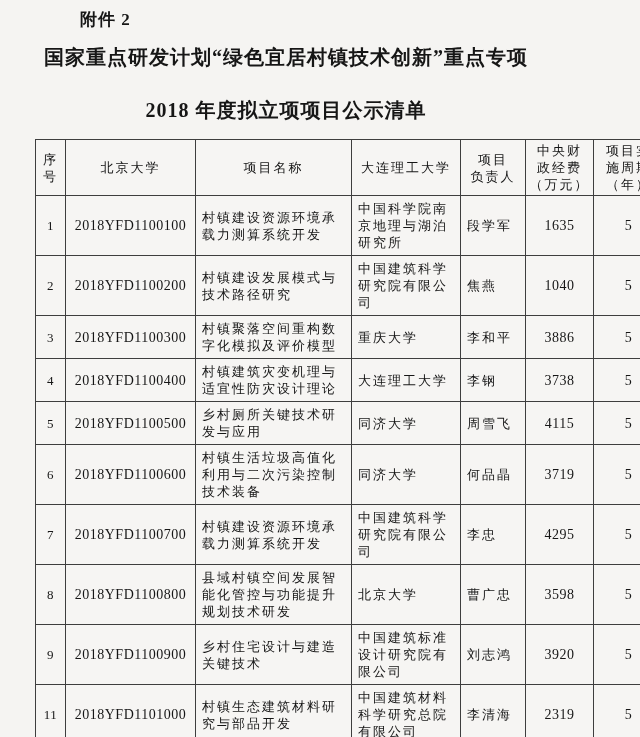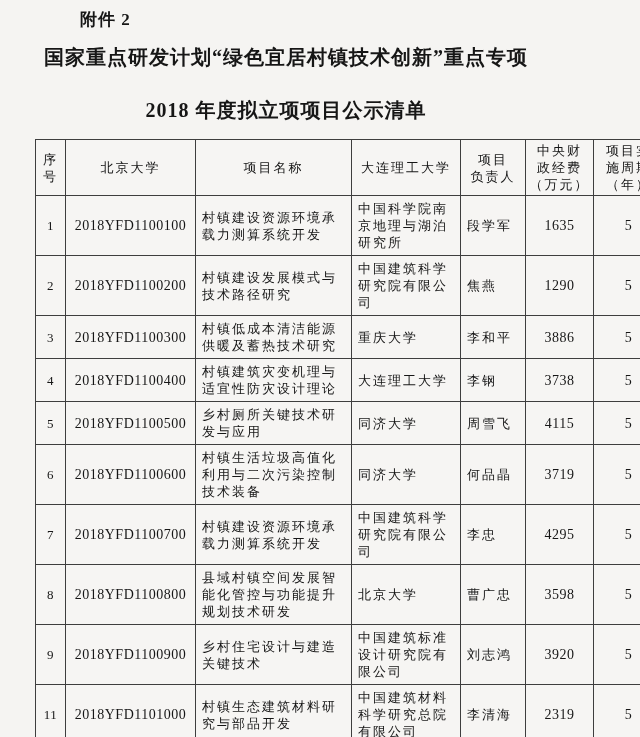--- a/index.html
+++ b/index.html
@@ -128,27 +128,27 @@
         <td class="leader-cell">段学军</td>
         <td class="funding-cell">1635</td>
         <td class="period-cell">5</td>
       </tr>
       <tr>
         <td class="seq-cell">2</td>
         <td class="code-cell">2018YFD1100200</td>
         <td class="name-cell">村镇建设发展模式与技术路径研究</td>
         <td class="unit-cell">中国建筑科学研究院有限公司</td>
         <td class="leader-cell">焦燕</td>
-        <td class="funding-cell">1290</td>
+        <td class="funding-cell">1040</td>
         <td class="period-cell">5</td>
       </tr>
       <tr>
         <td class="seq-cell">3</td>
         <td class="code-cell">2018YFD1100300</td>
-        <td class="name-cell">村镇低成本清洁能源供暖及蓄热技术研究</td>
+        <td class="name-cell">村镇聚落空间重构数字化模拟及评价模型</td>
         <td class="unit-cell">重庆大学</td>
         <td class="leader-cell">李和平</td>
         <td class="funding-cell">3886</td>
         <td class="period-cell">5</td>
       </tr>
       <tr>
         <td class="seq-cell">4</td>
         <td class="code-cell">2018YFD1100400</td>
         <td class="name-cell">村镇建筑灾变机理与适宜性防灾设计理论</td>
         <td class="unit-cell">大连理工大学</td>

